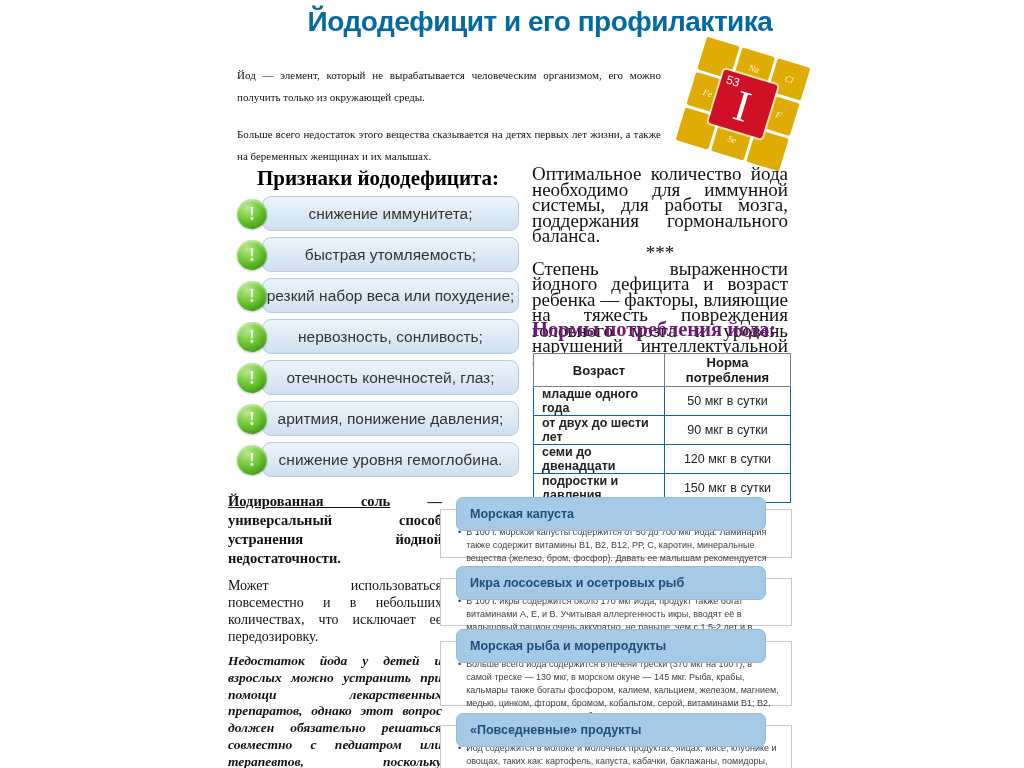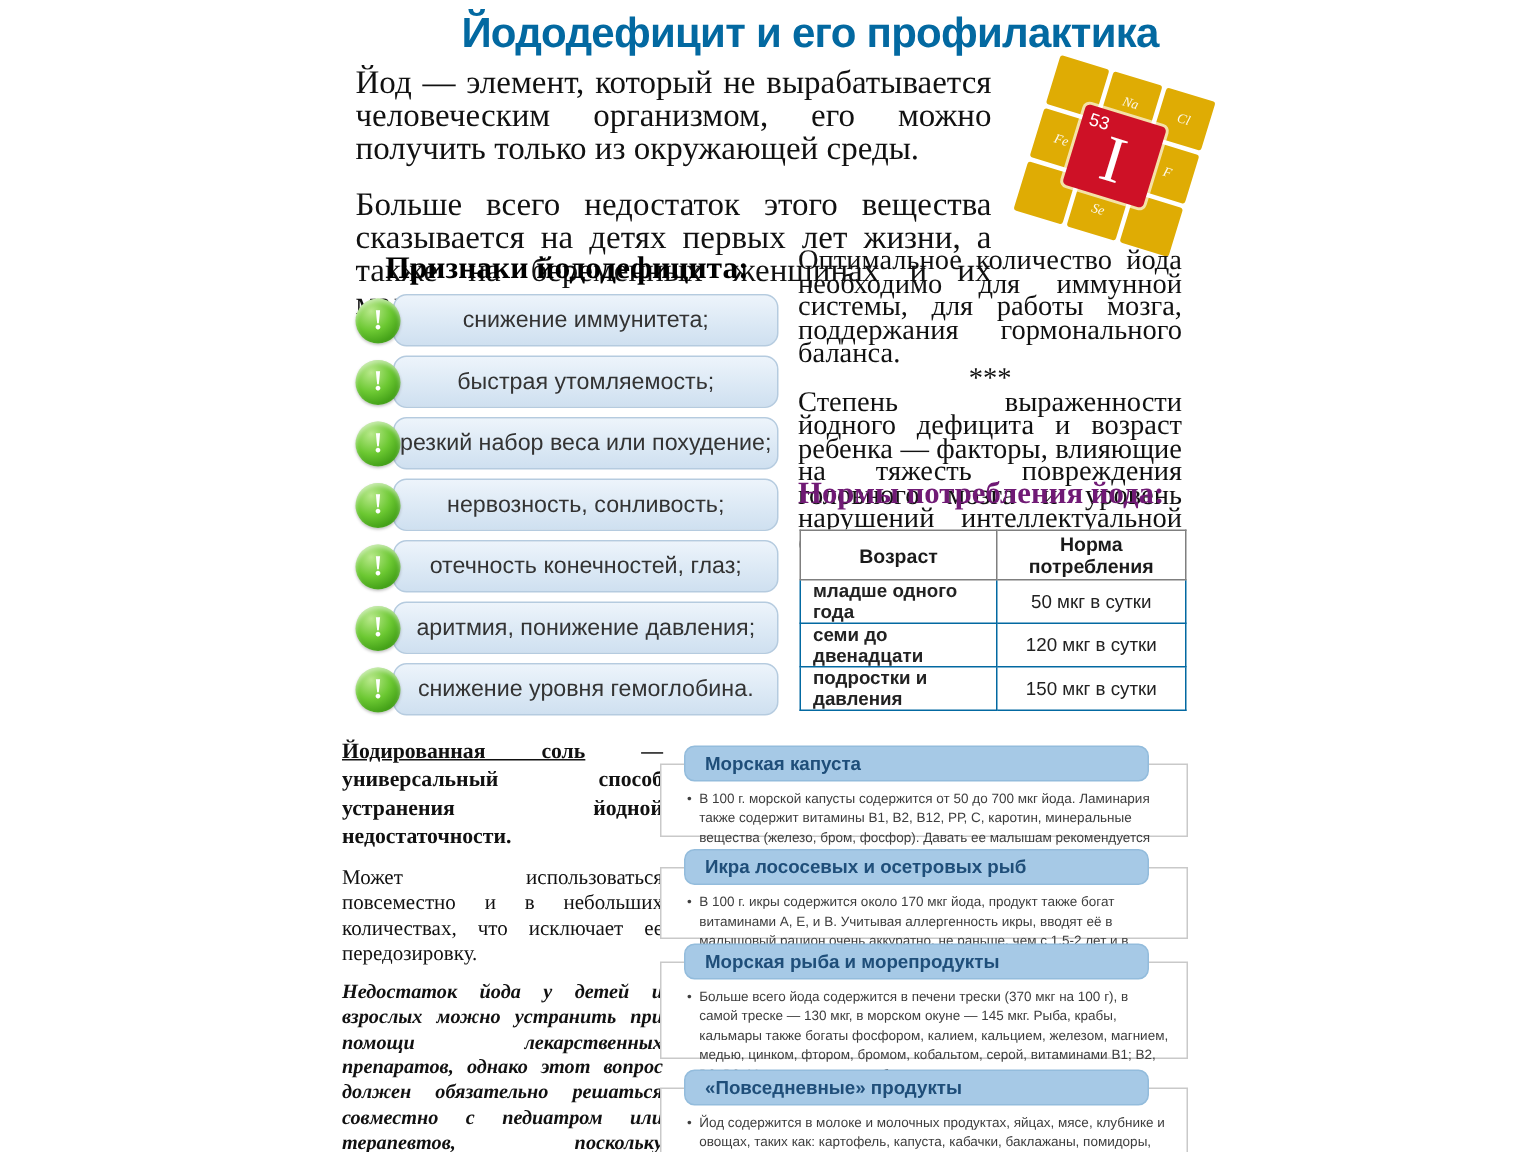--- a/index.html
+++ b/index.html
@@ -4,21 +4,21 @@
 <style>
   html,body{margin:0;padding:0;background:#fff;}
   #canvas{position:relative;width:1024px;height:768px;background:#ffffff;overflow:hidden;
           font-family:"Liberation Serif",serif;color:#111;}
 
   
   .main-title{position:absolute;left:260px;top:6px;width:560px;text-align:center;
     font-family:"Liberation Sans",sans-serif;font-weight:bold;font-size:28px;color:#0369a1;letter-spacing:-0.5px;}
 
   
-  .intro{position:absolute;left:237px;top:44px;width:424px;font-size:22px;line-height:22px;text-align:justify;}
+  .intro{position:absolute;left:237px;top:64px;width:424px;font-size:11px;line-height:22px;text-align:justify;}
   .intro p{margin:0 0 15px 0;}
 
   
   .element-wrap{position:absolute;left:684px;top:44px;width:118px;height:122px;}
   .tile-grid{position:absolute;left:5px;top:6px;width:108px;height:108px;transform:rotate(17deg);
     display:grid;grid-template-columns:repeat(3,34px);grid-template-rows:repeat(3,34px);gap:3px;}
   .cell{background:#dfac04;border-radius:2px;display:flex;align-items:center;justify-content:center;
     font-family:"Liberation Serif",serif;font-style:italic;font-size:9px;color:rgba(255,255,255,0.92);}
   .red-tile{position:absolute;left:31px;top:32px;width:56px;height:56px;transform:rotate(17deg);
     background:#ce1126;border-radius:3px;box-shadow:0 0 0 2px rgba(255,255,255,.65);}
@@ -58,21 +58,21 @@
   .salt-lead{margin:0;font-weight:bold;font-size:14.5px;line-height:19px;text-align:justify;}
   .salt-lead .u{text-decoration:underline;}
   .salt-p2{margin:9px 0 0 0;font-size:14px;line-height:17px;text-align:justify;}
   .salt-p3{margin:8px 0 0 0;font-weight:bold;font-style:italic;font-size:13.5px;line-height:16.8px;text-align:justify;}
 
   
   .food-sec{position:absolute;left:440px;width:352px;}
   .f0{top:497px;height:61px}.f1{top:566px;height:60px}.f2{top:629px;height:77px}.f3{top:713px;height:57px}
   .food-box{position:absolute;left:0;right:0;top:12px;bottom:0;background:#fff;border:1px solid #c9c9c9;
     padding:16px 12px 3px 17px;box-sizing:border-box;}
-  .food-header{position:absolute;top:0;left:16px;right:26px;height:24px;z-index:2;
+  .food-header{position:absolute;top:0;left:16px;right:26px;height:34px;z-index:2;
     background:#a6c9e6;border:1px solid #93bcdc;border-radius:7px;
     display:flex;align-items:center;padding-left:13px;
     font-family:"Liberation Sans",sans-serif;font-weight:bold;font-size:12.5px;color:#1f4e79;box-sizing:border-box;}
   .food-li{display:flex;gap:5px;font-family:"Liberation Sans",sans-serif;font-size:9px;line-height:13px;color:#3d3d3d;}
   .food-dot{flex:0 0 auto;}
 </style>
 </head>
 <body>
 
 <div id="canvas">
@@ -147,20 +147,24 @@
           <th>Возраст</th>
           <th>Норма потребления</th>
         </tr>
       </thead>
     <tbody>
         <tr>
           <td>младше одного года</td>
           <td>50 мкг в сутки</td>
         </tr>
         <tr>
+          <td>от двух до шести лет</td>
+          <td>90 мкг в сутки</td>
+        </tr>
+        <tr>
           <td>семи до двенадцати</td>
           <td>120 мкг в сутки</td>
         </tr>
         <tr>
           <td>подростки и давления</td>
           <td>150 мкг в сутки</td>
         </tr>
       </tbody>
   </table>
 

